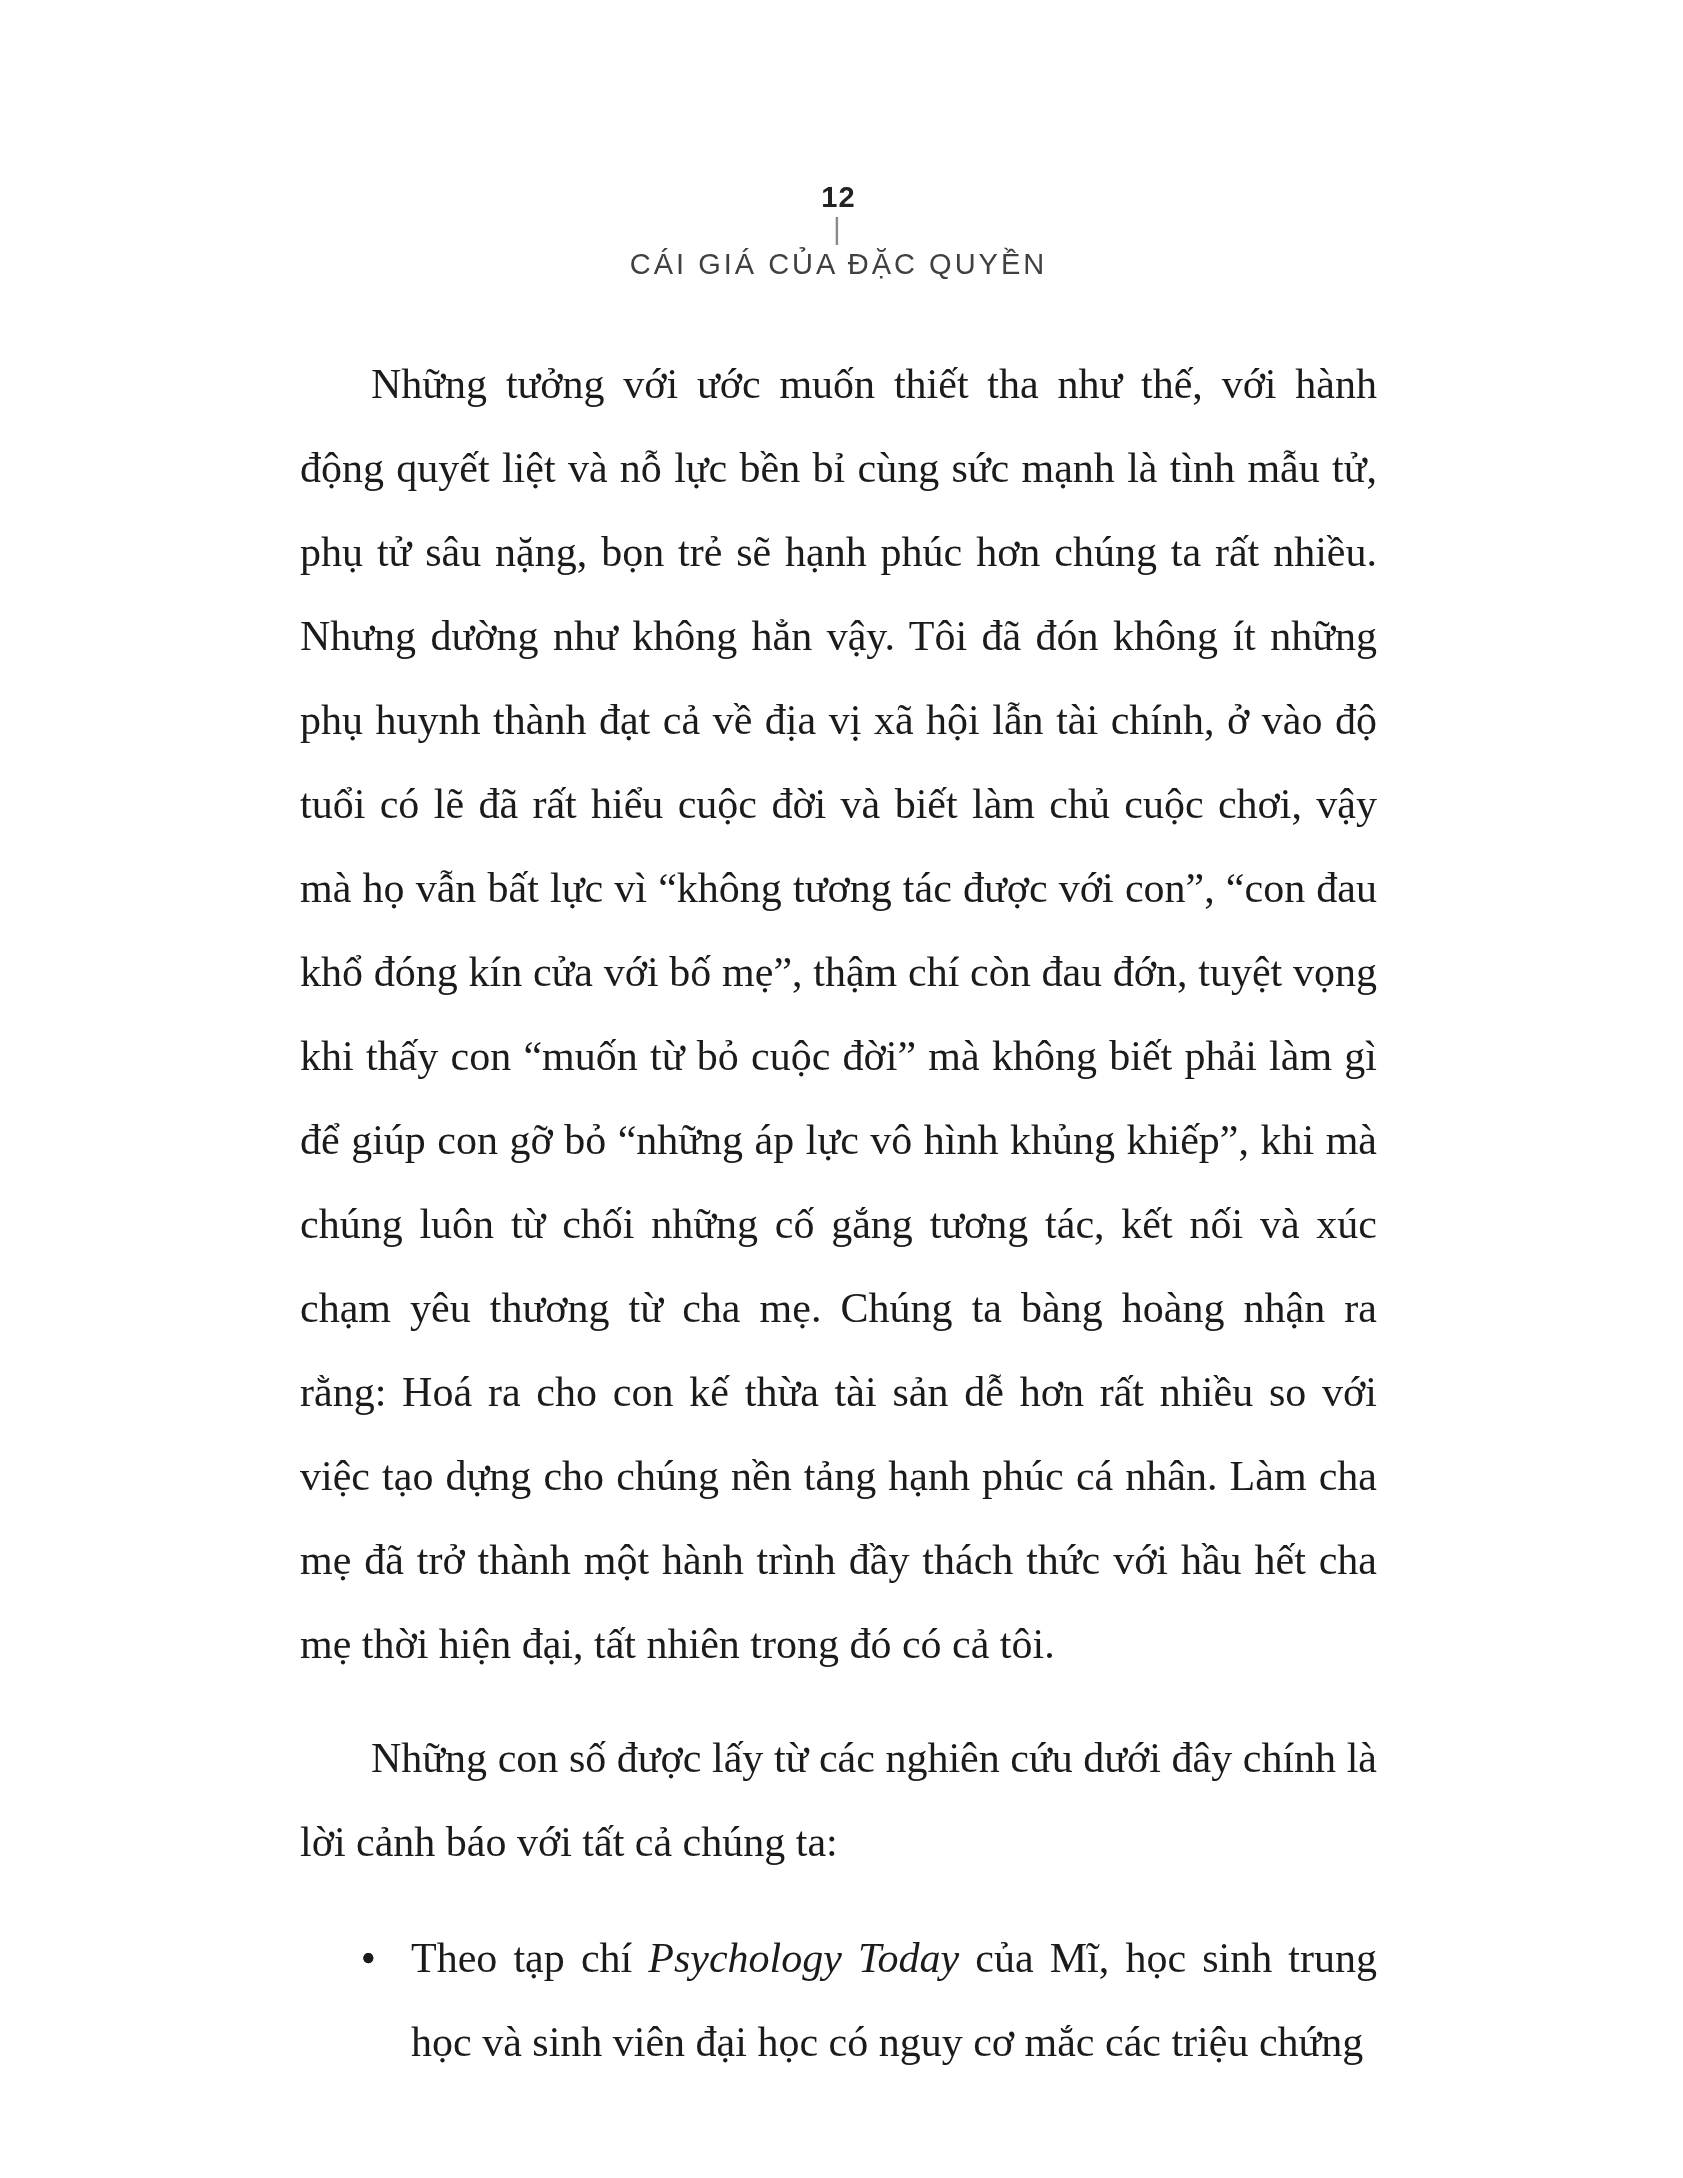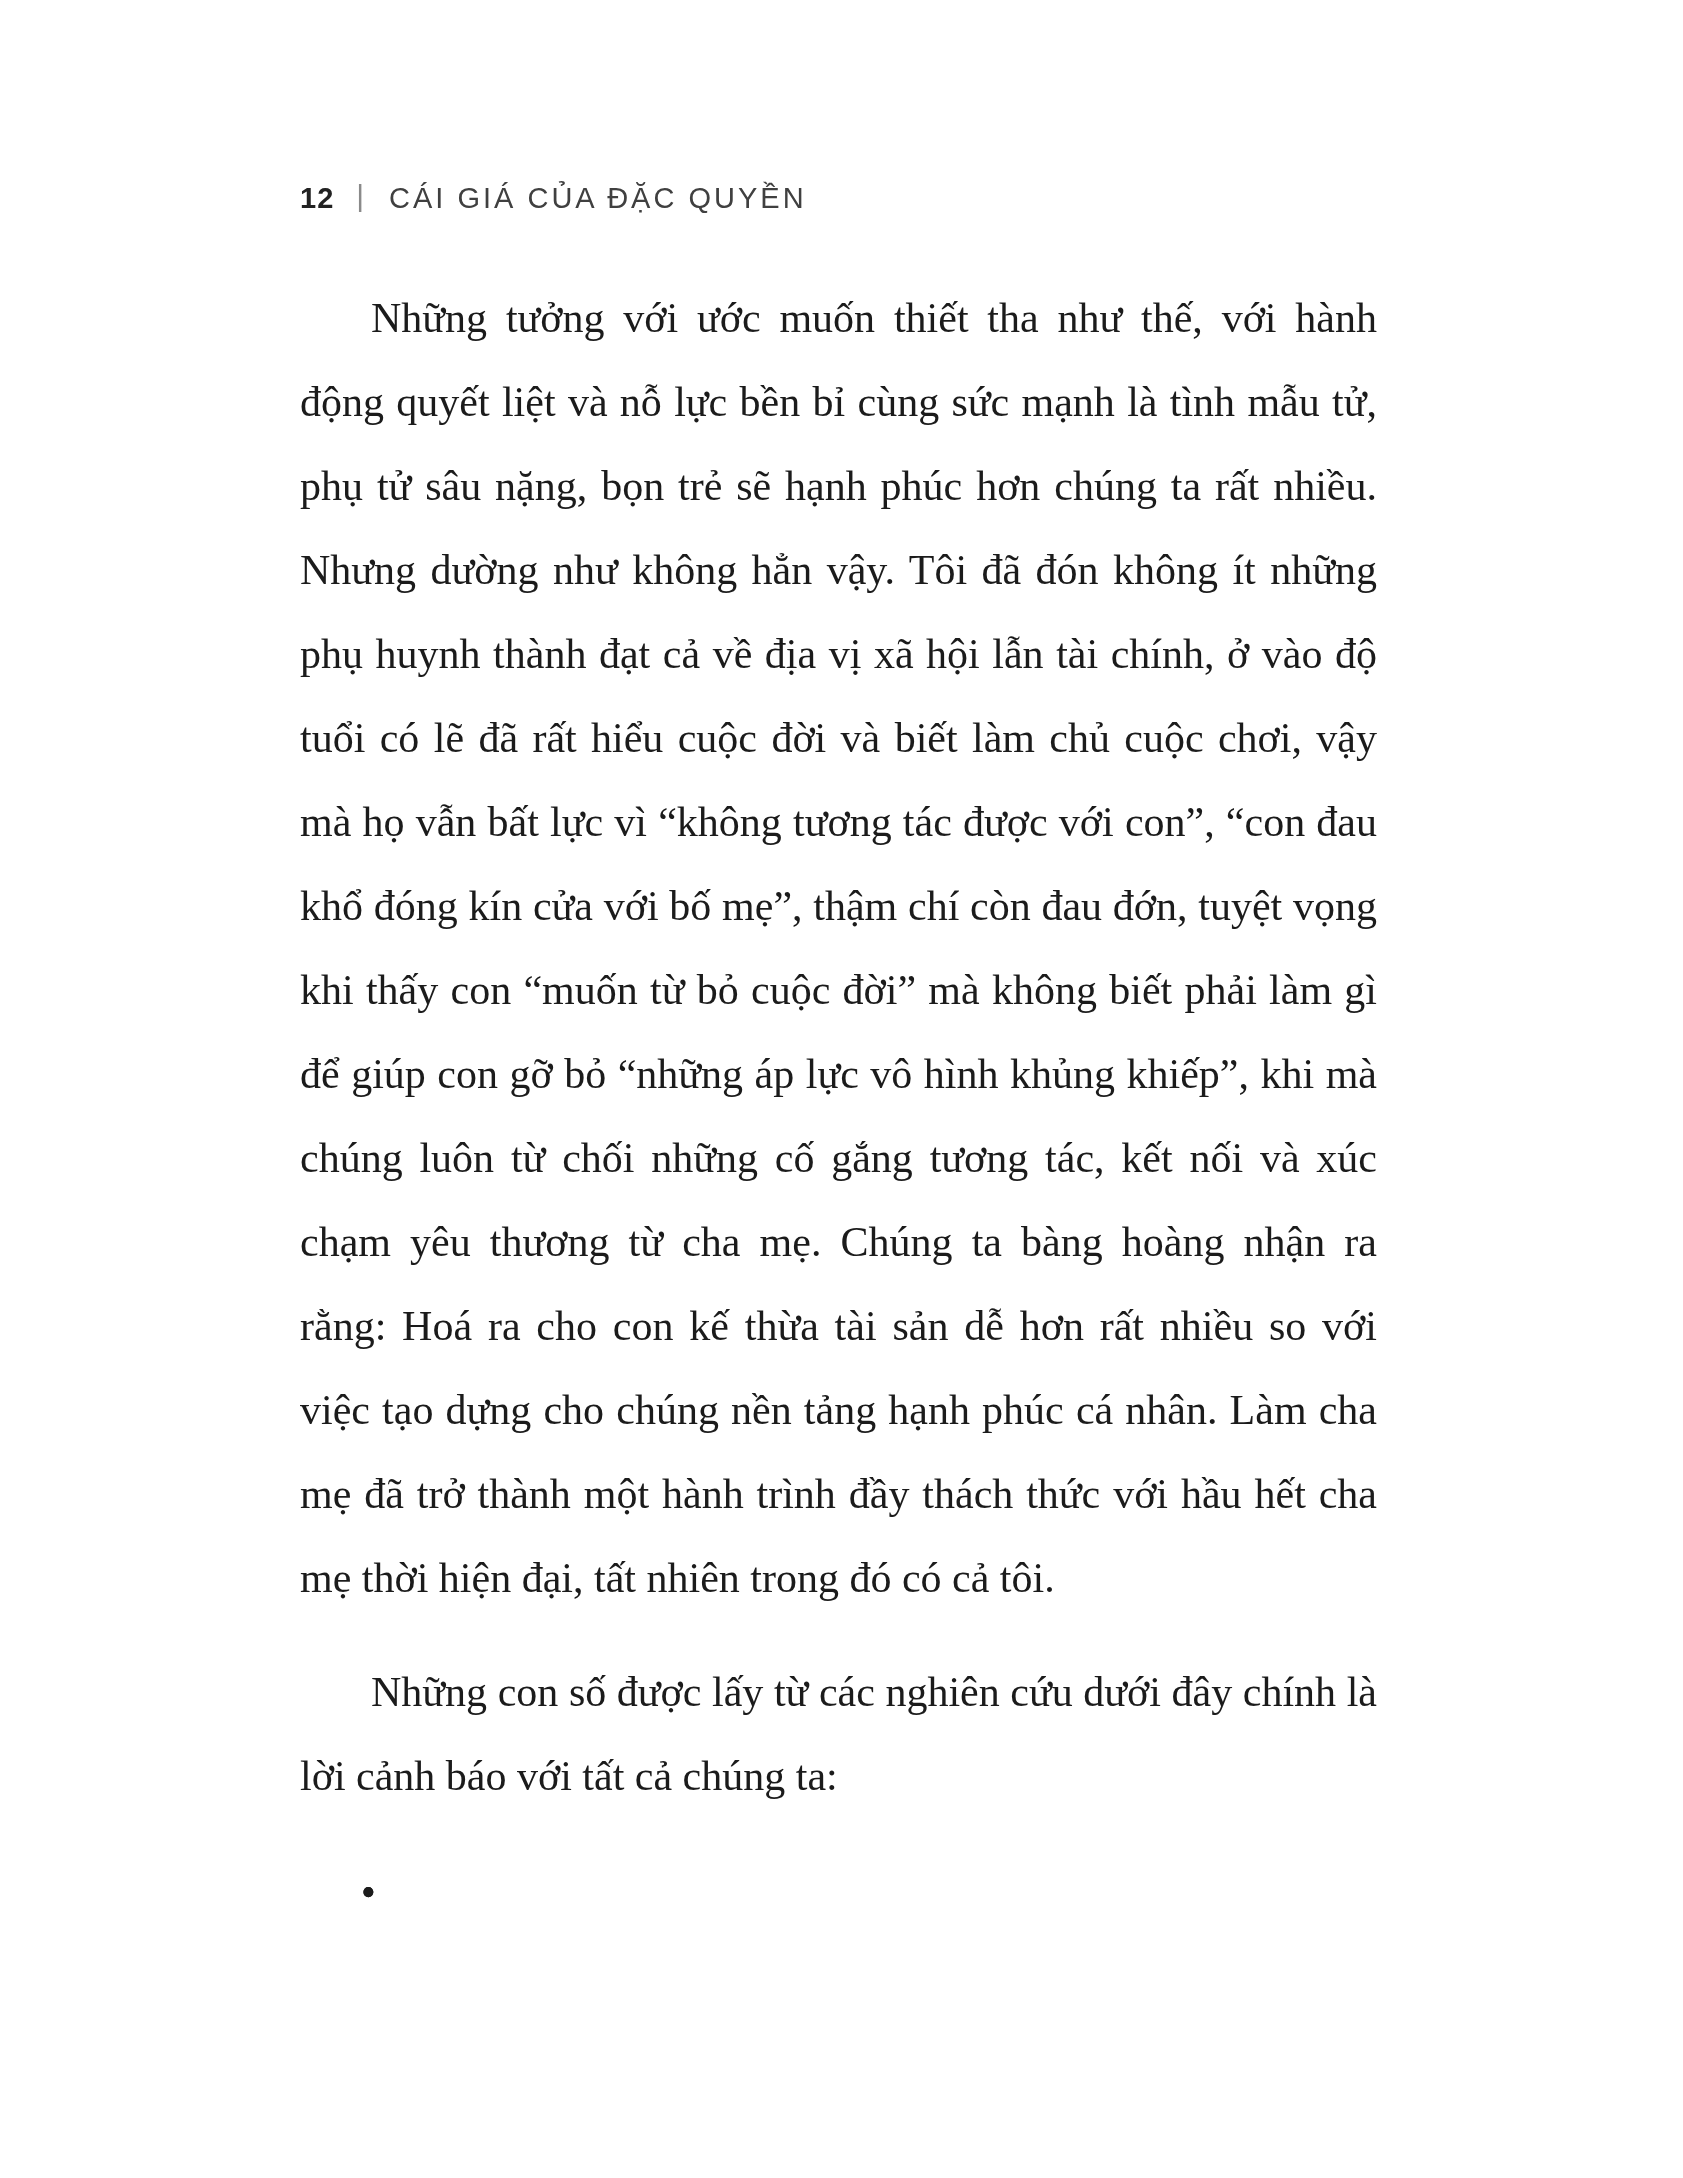--- a/index.html
+++ b/index.html
@@ -22,20 +22,21 @@
     width: 1077px;
   }
   .running-head {
     font-family: "Liberation Sans", sans-serif;
     font-size: 29px;
     letter-spacing: 3px;
     color: #3a3a3a;
     display: flex;
     align-items: center;
     margin-bottom: 61px;
+    flex-direction: column;
   }
   .page-num {
     font-weight: 700;
     color: #222222;
     letter-spacing: 1px;
   }
   .head-divider {
     color: #8a8a8a;
     font-weight: 300;
     font-size: 30px;
@@ -95,19 +96,20 @@
     <p class="para first">Những tưởng với ước muốn thiết tha như thế, với hành động quyết liệt và nỗ lực bền bỉ cùng sức mạnh là tình mẫu tử, phụ tử sâu nặng, bọn trẻ sẽ hạnh phúc hơn chúng ta rất nhiều. Nhưng dường như không hẳn vậy. Tôi đã đón không ít những phụ huynh thành đạt cả về địa vị xã hội lẫn tài chính, ở vào độ tuổi có lẽ đã rất hiểu cuộc đời và biết làm chủ cuộc chơi, vậy mà họ vẫn bất lực vì “không tương tác được với con”, “con đau khổ đóng kín cửa với bố mẹ”, thậm chí còn đau đớn, tuyệt vọng khi thấy con “muốn từ bỏ cuộc đời” mà không biết phải làm gì để giúp con gỡ bỏ “những áp lực vô hình khủng khiếp”, khi mà chúng luôn từ chối những cố gắng tương tác, kết nối và xúc chạm yêu thương từ cha mẹ. Chúng ta bàng hoàng nhận ra rằng: Hoá ra cho con kế thừa tài sản dễ hơn rất nhiều so với việc tạo dựng cho chúng nền tảng hạnh phúc cá nhân. Làm cha mẹ đã trở thành một hành trình đầy thách thức với hầu hết cha mẹ thời hiện đại, tất nhiên trong đó có cả tôi.</p>
 
     <p class="para second">Những con số được lấy từ các nghiên cứu dưới đây chính là lời cảnh báo với tất cả chúng ta:</p>
 
     <ul class="bullets">
       <li>
         <span class="marker">•</span>
       </li>
       <li>
         <span class="marker">•</span>
+        <span><span>Theo tạp chí </span><em>Psychology Today</em><span> của Mĩ, học sinh trung học và sinh viên đại học có nguy cơ mắc các triệu chứng</span></span>
       </li>
     </ul>
 
   </main>
 
 </div>
 
 
 </body></html>

